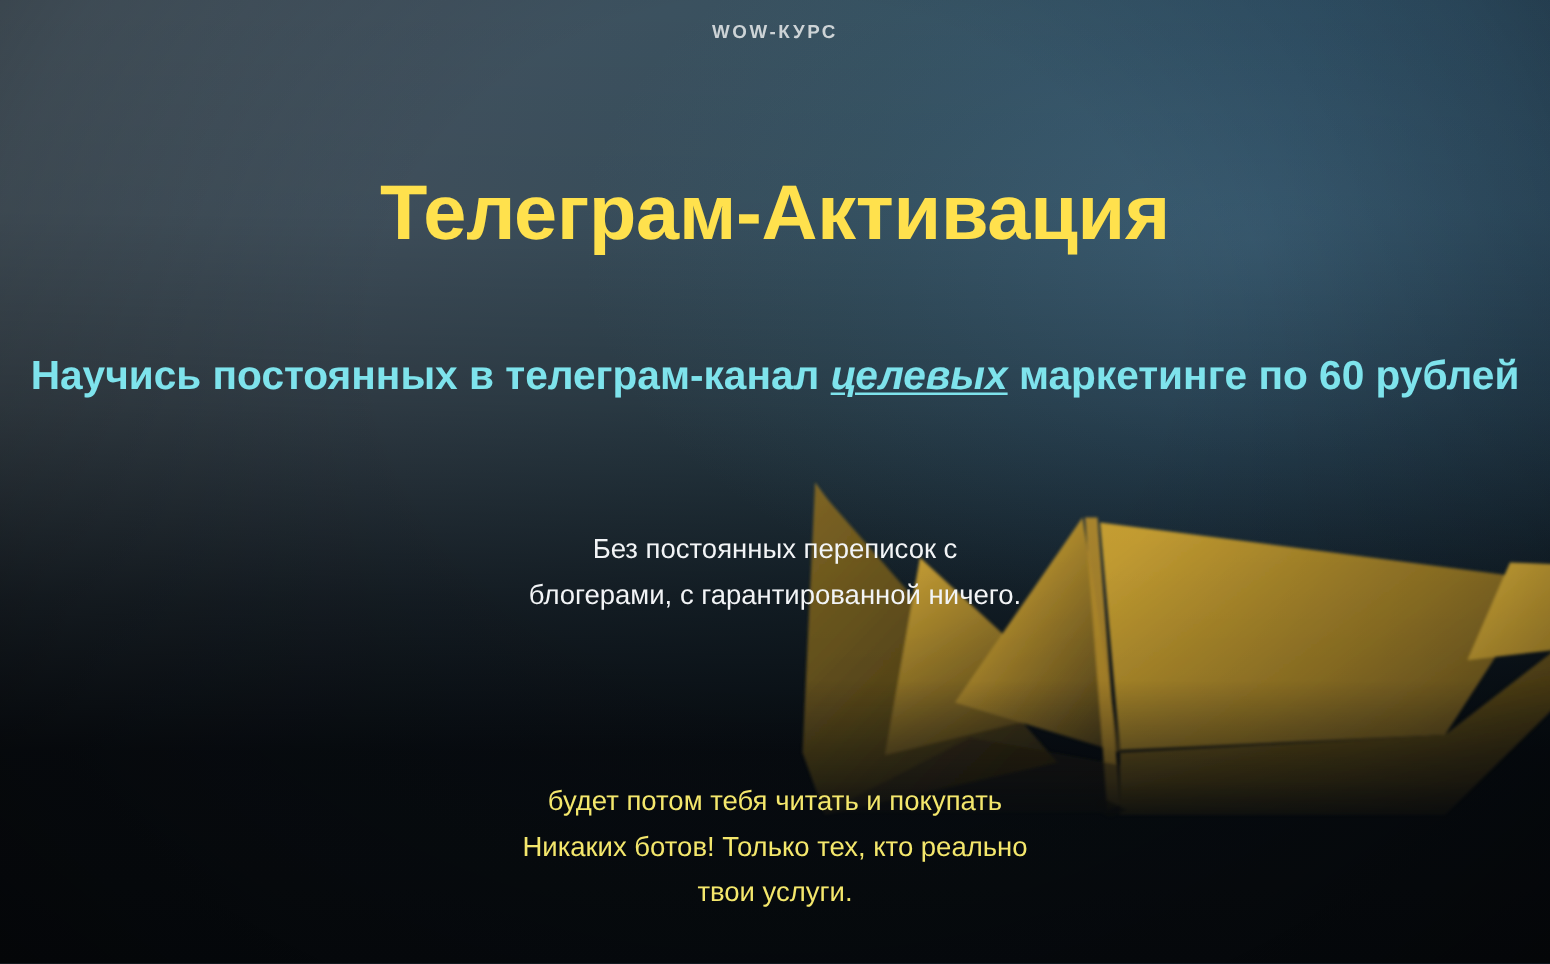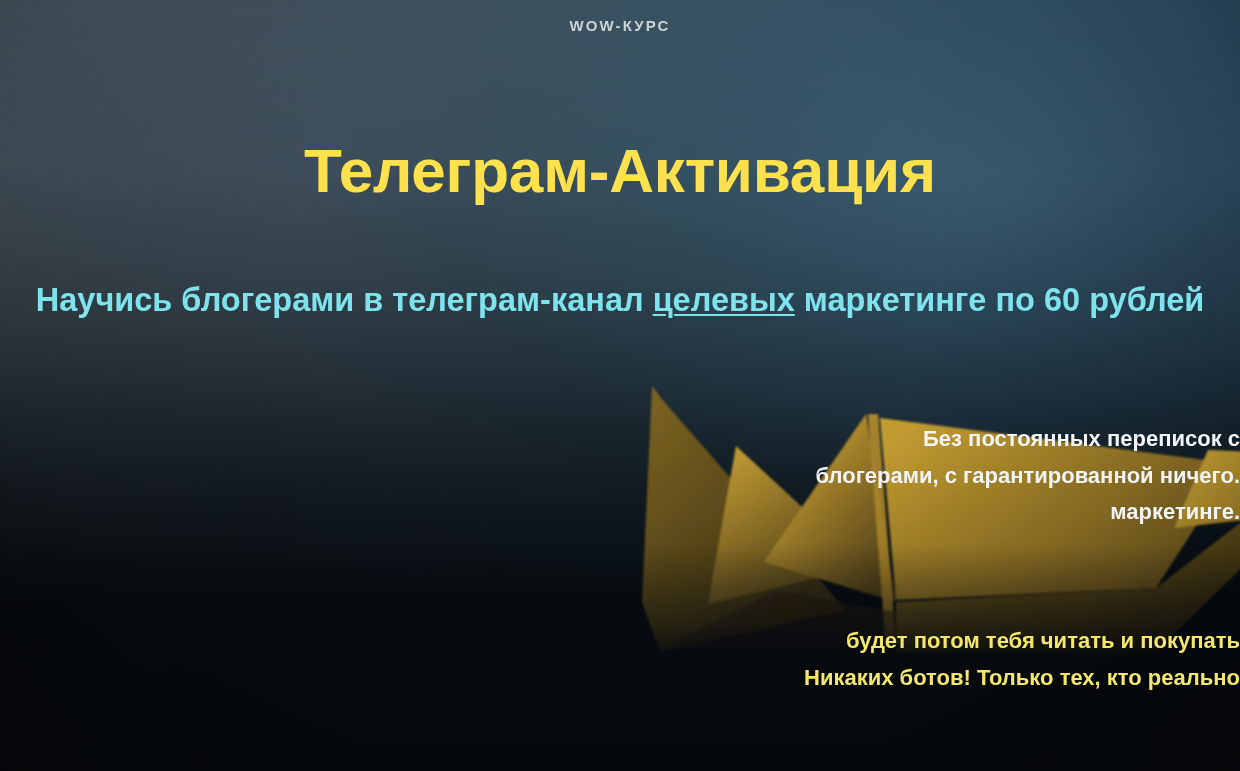--- a/index.html
+++ b/index.html
@@ -111,30 +111,30 @@
     right: 20px;
     font-size: 32.5px;
     line-height: 60px;
     font-weight: bold;
     color: #7ee3ec;
   }
   .subtitle u {
     text-decoration: underline;
     text-underline-offset: 3px;
     text-decoration-thickness: 2px;
+    font-style: italic;
   }
 
   .para {
     position: absolute;
     left: 0;
     right: 0;
     font-size: 22px;
     line-height: 36.5px;
-    font-weight: bold;
-    text-align: right;
+    font-weight: normal;
   }
   .para--white {
     top: 399px;
     color: #f2f4f6;
   }
   .para--yellow {
     top: 601px;
     color: #f4e76c;
   }
   .para .ln { display: block; }
@@ -225,29 +225,29 @@
 
   <div class="bg-vignette"></div>
 
   <div class="content">
 
     <div class="kicker">WOW-КУРС</div>
 
     <h1 class="title">Телеграм-Активация</h1>
 
     <h2 class="subtitle">
-      <span>Научись блогерами в телеграм-канал </span><u>целевых</u><span> маркетинге по</span>
+      <span>Научись постоянных в телеграм-канал </span><u>целевых</u><span> маркетинге по</span>
       <span>60 рублей</span>
     </h2>
 
     <p class="para para--white">
       <span class="ln">Без постоянных переписок с</span>
       <span class="ln">блогерами, с гарантированной ничего.</span>
-      <span class="ln">маркетинге.</span>
     </p>
 
     <p class="para para--yellow">
       <span class="ln">будет потом тебя читать и покупать</span>
       <span class="ln">Никаких ботов! Только тех, кто реально</span>
+      <span class="ln">твои услуги.</span>
     </p>
 
   </div>
 </div>
 
 </body></html>

